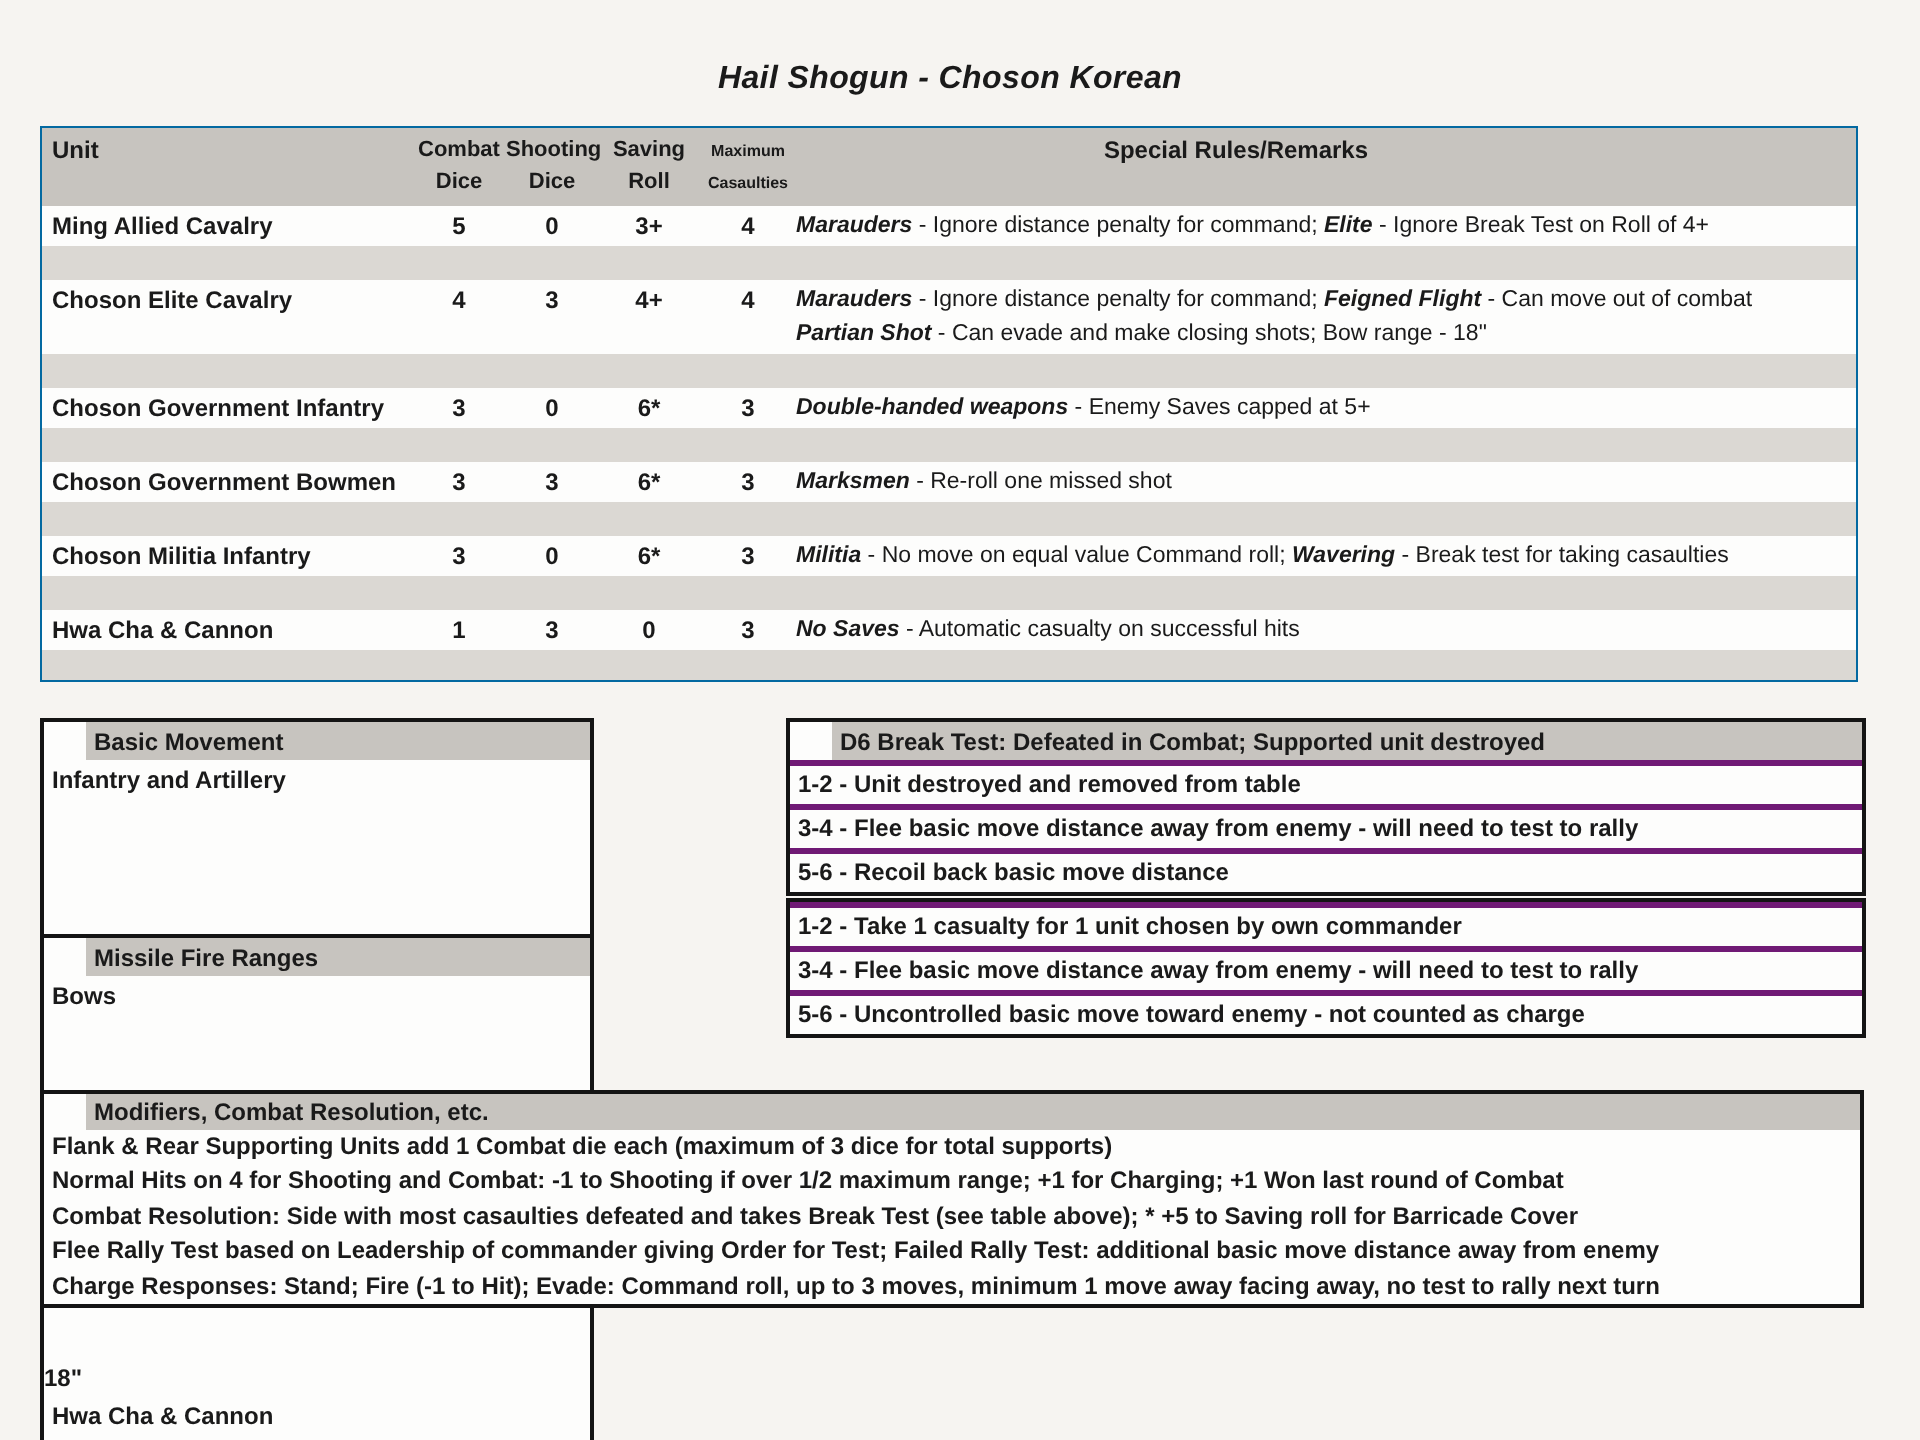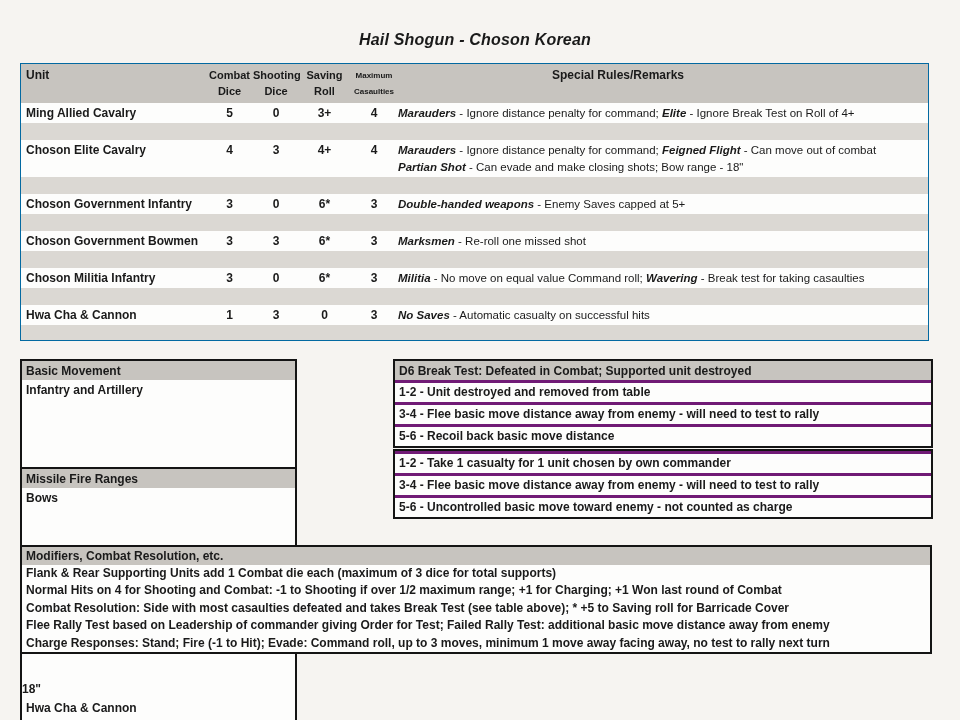--- a/index.html
+++ b/index.html
@@ -31,21 +31,21 @@
   .u-head .cu{font-size:12px;}
   .u-head .cr{text-align:center;font-size:12px;font-weight:bold;padding-right:90px;line-height:15px;}
   .u-row{display:flex;background:#fdfdfc;padding:2px 0 1px;}
   .u-row .c{line-height:17px;font-size:12px;font-weight:bold;}
   .u-row .cr{font-weight:normal;font-size:11.5px;padding-right:4px;}
   .u-row .cr .kw{font-weight:bold;font-style:italic;}
   .sp{height:17px;background:#dbd8d3;}
   .sp.last{height:15px;}
   
   .box{position:absolute;border:2.5px solid #141414;background:#fdfdfc;}
-  .box .bhead{background:#c7c4bf;font-size:12px;font-weight:bold;line-height:18px;padding:1px 4px 0;}
+  .box .bhead{background:#c7c4bf;font-size:12px;font-weight:bold;line-height:18px;padding:1px 4px 0;margin-left:21px;}
   .kv{display:flex;font-size:12px;font-weight:bold;line-height:18px;padding-top:1px;flex-direction:column;}
   .kv .k{flex:0 0 191px;padding-left:4px;}
   .kv .v{flex:1;}
   .bm{left:20px;top:359px;width:273px;}
   .mf{left:20px;top:467px;width:273px;}
   .rbox .row{font-size:12px;font-weight:bold;line-height:19px;padding:0 0 0 4px;border-top:3px solid #701a75;}
   .bt{left:393px;top:359px;width:536px;}
   .bl{left:393px;top:449px;width:536px;}
   
   .mod{left:20px;top:545px;width:908px;}

